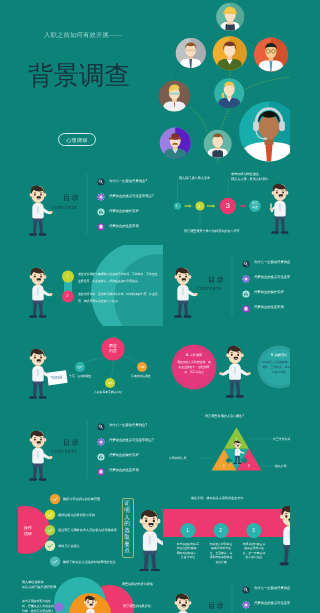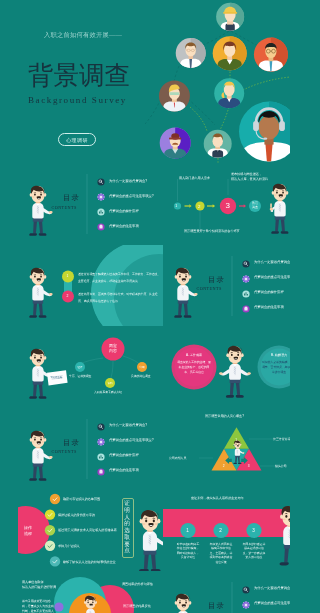--- a/index.html
+++ b/index.html
@@ -192,21 +192,20 @@
       <path d="M29.6 25.8c0.9-0.6 5.2-0.6 6 0-1 1.3-5 1.3-6 0z" fill="#ffffff"></path>
     </g>
   </symbol>
  </defs>
 </svg>
 
 <div class="page">
   <div class="slide hero">
     <div class="hero-eyebrow">入职之前如何有效开展——</div>
     <div class="hero-title">背景调查</div>
-    <div class="hero-sub">Background   Survey</div>
     <div class="hero-btn">
         <span>心理调研</span>
       </div>
     <svg class="hero-art" viewBox="0 0 145 163">
       <g stroke="#0b6c66" stroke-width="0.65" fill="none" stroke-dasharray="2.3 2.3">
         <path d="M84 31 Q70 40 58 45"></path>
         <path d="M86 31 Q102 40 113 46"></path>
         <path d="M34 66 Q30 76 29 82"></path>
         <path d="M16 99 Q8 115 0 124"></path>
         <path d="M43 99 Q58 112 70 125"></path>

